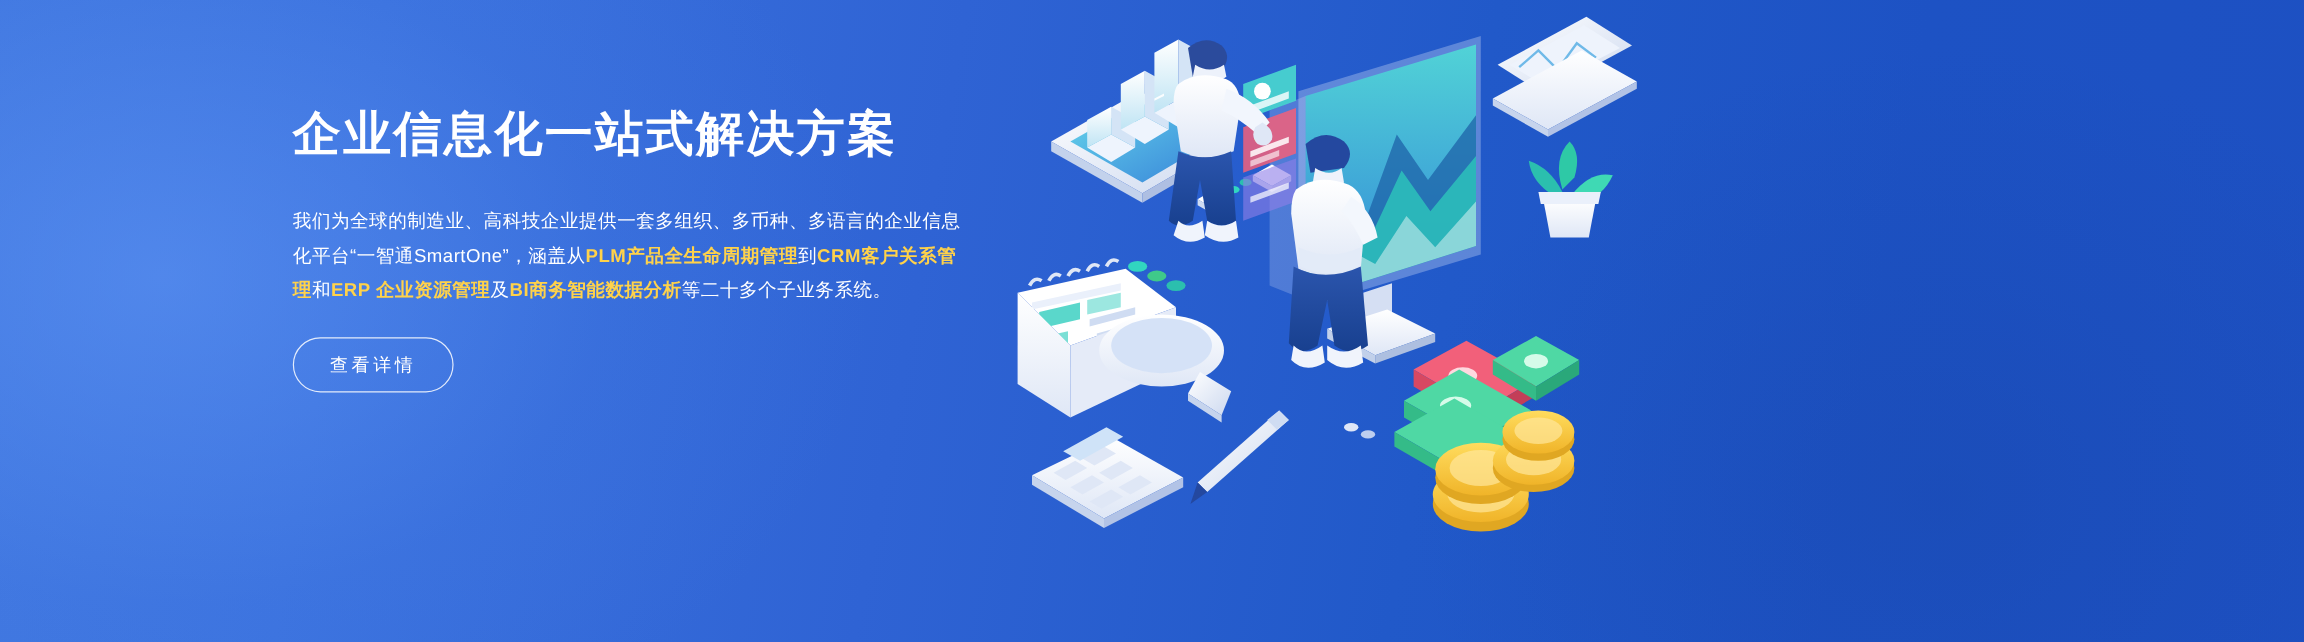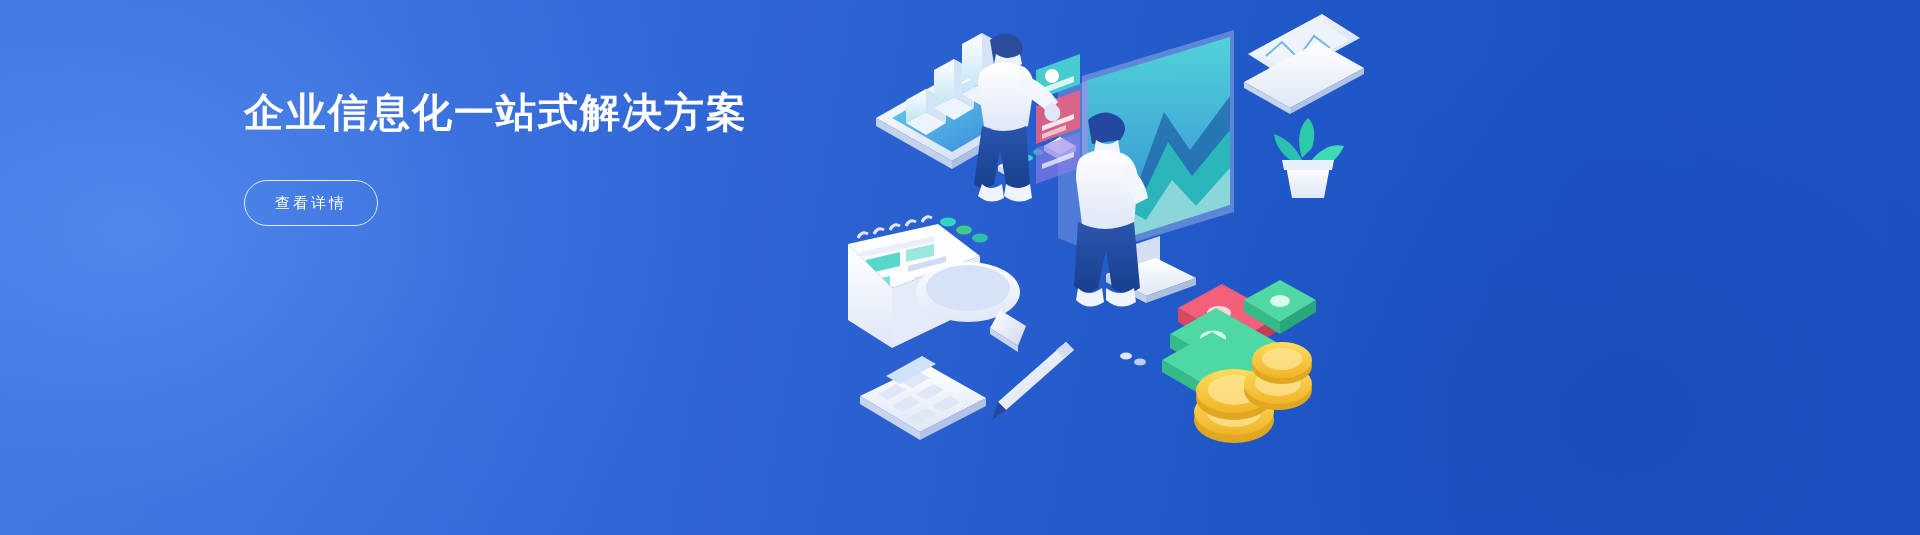--- a/index.html
+++ b/index.html
@@ -36,21 +36,21 @@
     left: 244px;
     top: 88px;
     width: 620px;
   }
   .headline {
     font-size: 40px;
     line-height: 1.2;
     font-weight: bold;
     color: #ffffff;
     letter-spacing: 2px;
-    margin-bottom: 20px;
+    margin-bottom: 34px;
     white-space: nowrap;
   }
   .para {
     font-size: 15.5px;
     line-height: 29px;
     color: #ffffff;
     letter-spacing: 0.4px;
     width: 560px;
   }
   .para .hl {
@@ -81,20 +81,23 @@
 </head>
 <body>
 
 <div class="banner">
   <div class="bg-glow"></div>
   <div class="bg-glow2"></div>
 
   <div class="copy">
     <div class="headline">企业信息化一站式解决方案</div>
 
+    <div class="para">
+      <span>我们为全球的制造业、高科技企业提供一套多组织、多币种、多语言的企业信息化平台“一智通SmartOne”，涵盖从</span><span class="hl">PLM产品全生命周期管理</span><span>到</span><span class="hl">CRM客户关系管理</span><span>和</span><span class="hl">ERP 企业资源管理</span><span>及</span><span class="hl">BI商务智能数据分析</span><span>等二十多个子业务系统。</span>
+    </div>
 
     <button class="cta">查看详情</button>
   </div>
 
   <div class="art">
     <svg width="620" height="535" viewBox="0 0 620 535" xmlns="http://www.w3.org/2000/svg">
       <defs>
         <linearGradient id="gWhite" x1="0" y1="0" x2="0" y2="1">
           <stop offset="0%" stop-color="#ffffff"></stop>
             <stop offset="100%" stop-color="#dfe7f6"></stop>

